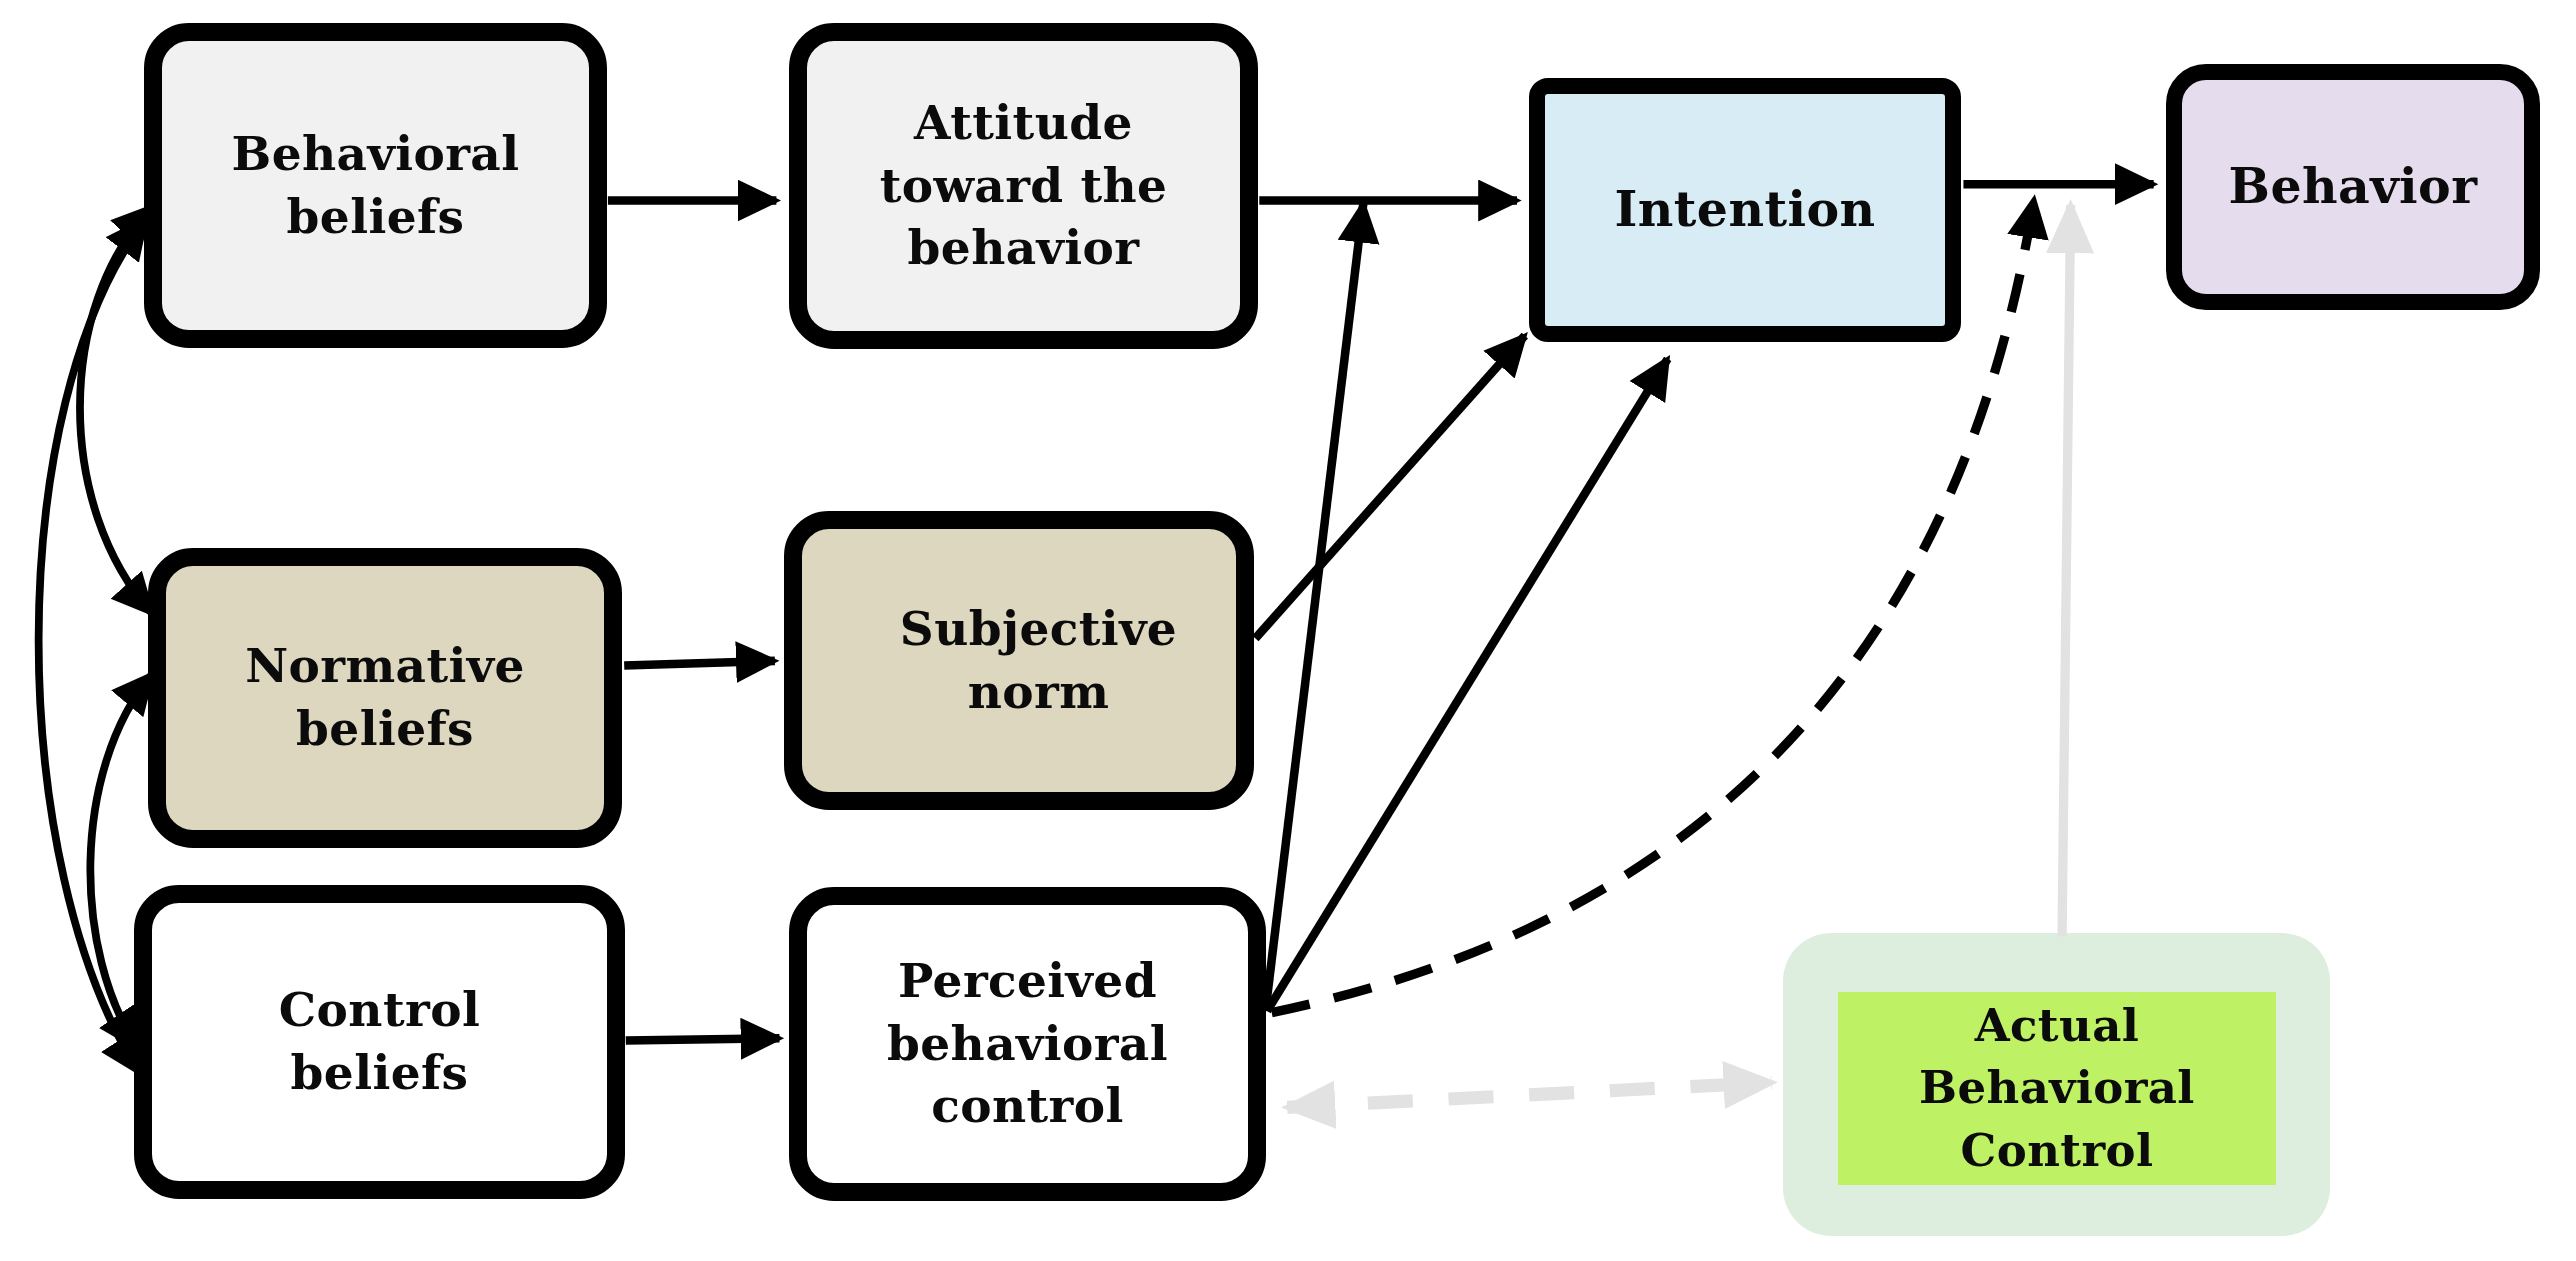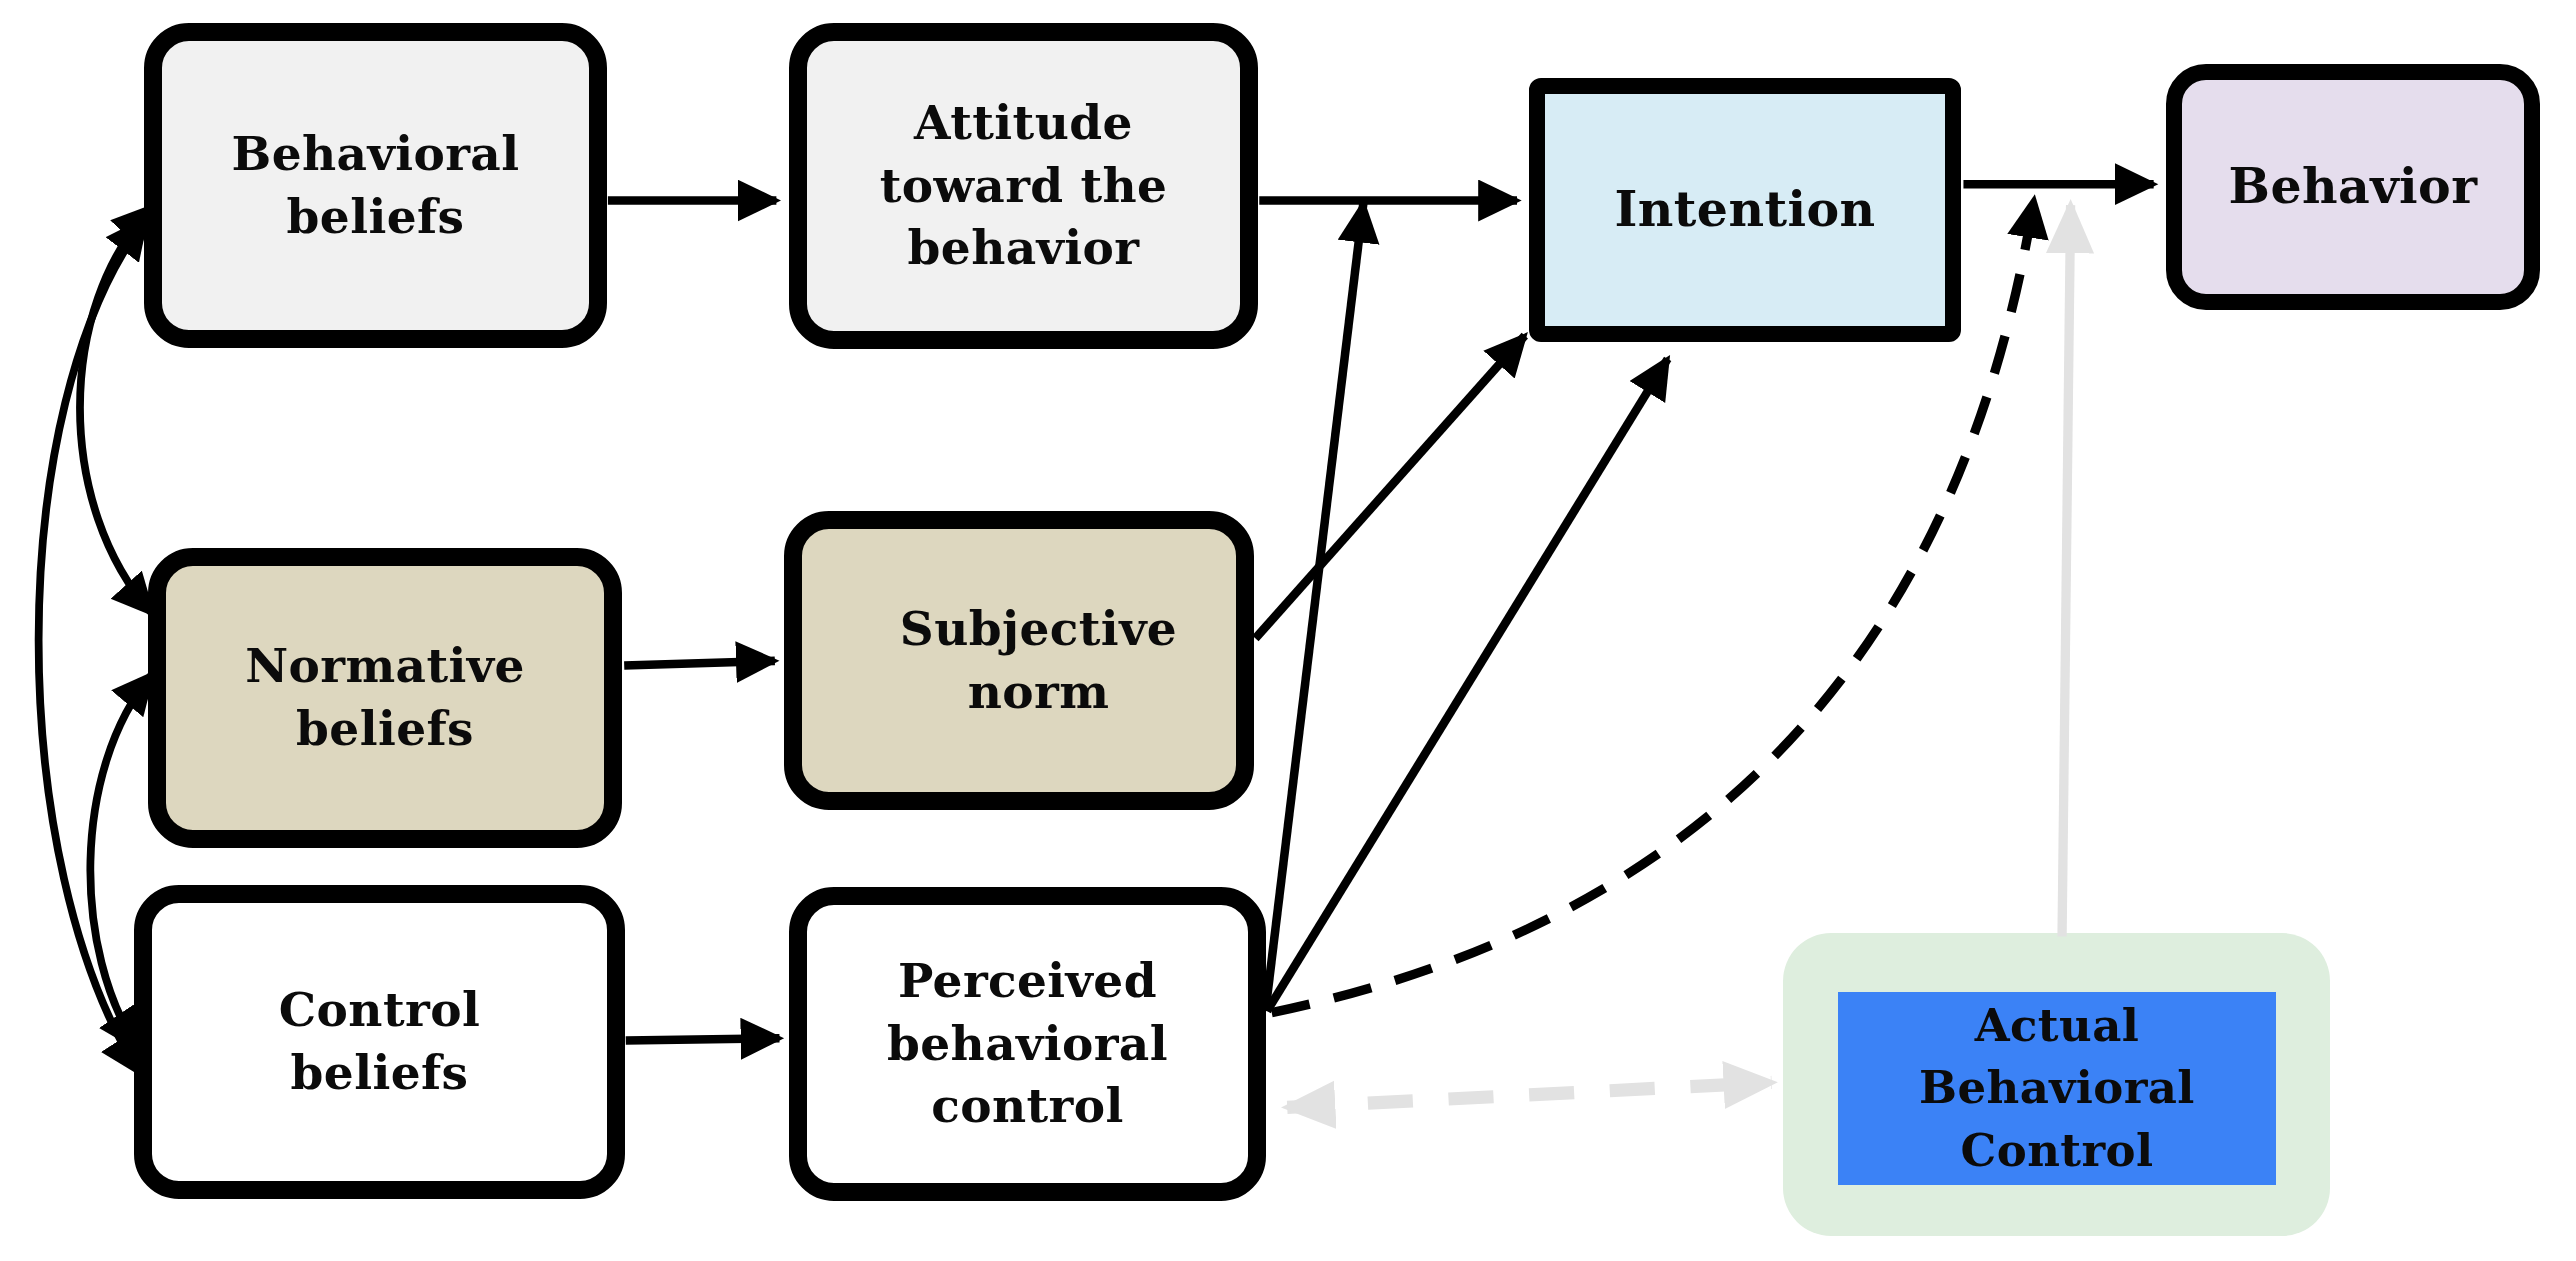--- a/index.html
+++ b/index.html
@@ -10,31 +10,31 @@
   .node{position:absolute;box-sizing:border-box;border:18.6px solid #000000;
         border-radius:45px;display:flex;align-items:center;justify-content:center;
         z-index:2;text-align:center;}
   .node .label{white-space:pre-line;font-weight:bold;color:#0b0b0b;
         line-height:1.34;letter-spacing:0.4px;}
   .fs-beliefs .label{font-size:47px;}
   .fs-big .label{font-size:49px;}
   
   #n-bb  {left:144px; top:23px;   width:463px; height:325px;}
   #n-att {left:789px;top:23px;   width:469px; height:326px;}
-  #n-int {left:1529px;top:78px;  width:432px; height:264px;border-width:16.3px;border-radius:12px;}
+  #n-int {left:1529px;top:78px;  width:432px; height:264px;border-width:16.3px;border-radius:19px;}
   #n-beh {left:2166px;top:64px;   width:374px; height:246px;border-width:16.3px;border-radius:40px;}
   #n-nb  {left:148px; top:511px;  width:474px; height:300px;}
   #n-sn  {left:784px;top:511px;  width:470px; height:299px;padding-left:39px;}
   #n-cb  {left:134px; top:885px; width:491px; height:314px;}
   #n-pbc {left:789px;top:887px; width:477px; height:314px;}
   
   #n-abc {left:1783px;top:933px;width:547px;height:303px;border:none;
           border-radius:48px;z-index:1;}
   #n-abc .inner{position:absolute;left:55px;top:59px;right:54px;bottom:51px;
-          background:#3b82f6;display:flex;align-items:center;justify-content:center;
+          background:#bef264;display:flex;align-items:center;justify-content:center;
           text-align:center;}
   #n-abc .label{font-size:45px;line-height:1.38;}
 </style>
 </head>
 <body>
 
 <div class="canvas">
 
   <svg class="edges" viewBox="0 0 3318 1625" fill="none" xmlns="http://www.w3.org/2000/svg">
     <defs>

